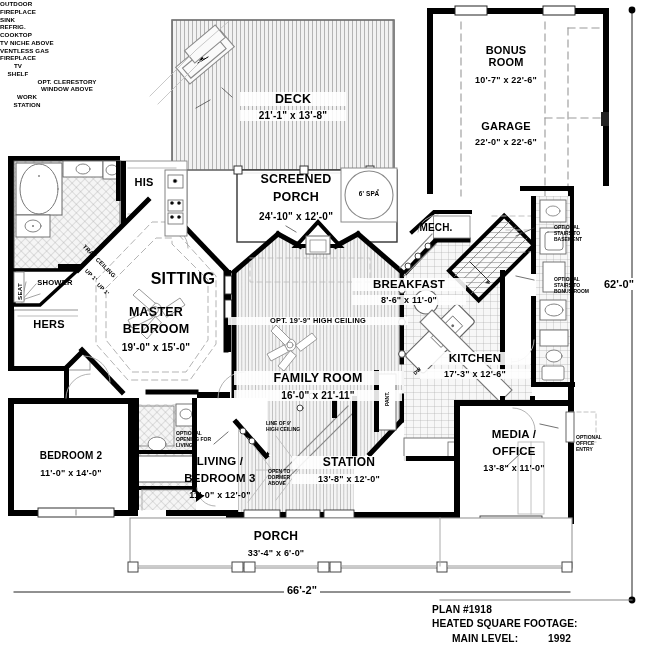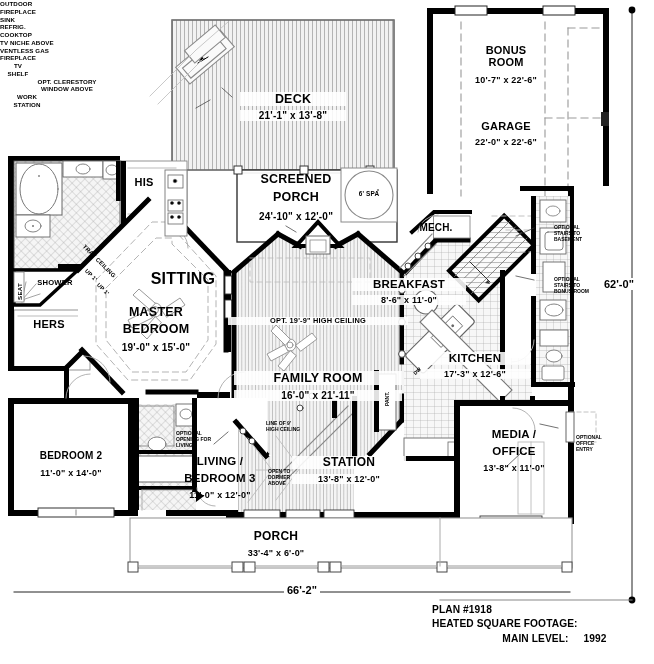--- a/index.html
+++ b/index.html
@@ -22,21 +22,21 @@
 
   .bg-white{background:rgba(255,255,255,.88);padding:0 1px;}
 
   
   .dimtext{position:absolute;font-size:11px;font-weight:bold;background:#fff;padding:0 3px;}
 
   
   #planinfo{position:absolute;left:432px;top:603px;width:210px;
             font-size:10.2px;font-weight:bold;line-height:1.42;letter-spacing:.1px;}
   #planinfo .r{display:block;}
-  #planinfo .indent{padding-left:20px;text-align:center;}
+  #planinfo .indent{padding-left:20px;}
   #planinfo .sf{display:inline-block;width:96px;}
 
   .rot90{transform:rotate(-90deg);transform-origin:50% 50%;}
   .rot45{transform:rotate(-45deg);transform-origin:50% 50%;}
   .rot315{transform:rotate(45deg);transform-origin:50% 50%;}
 </style>
 </head>
 <body>
 
 <svg id="plan" viewBox="0 0 654 664">

